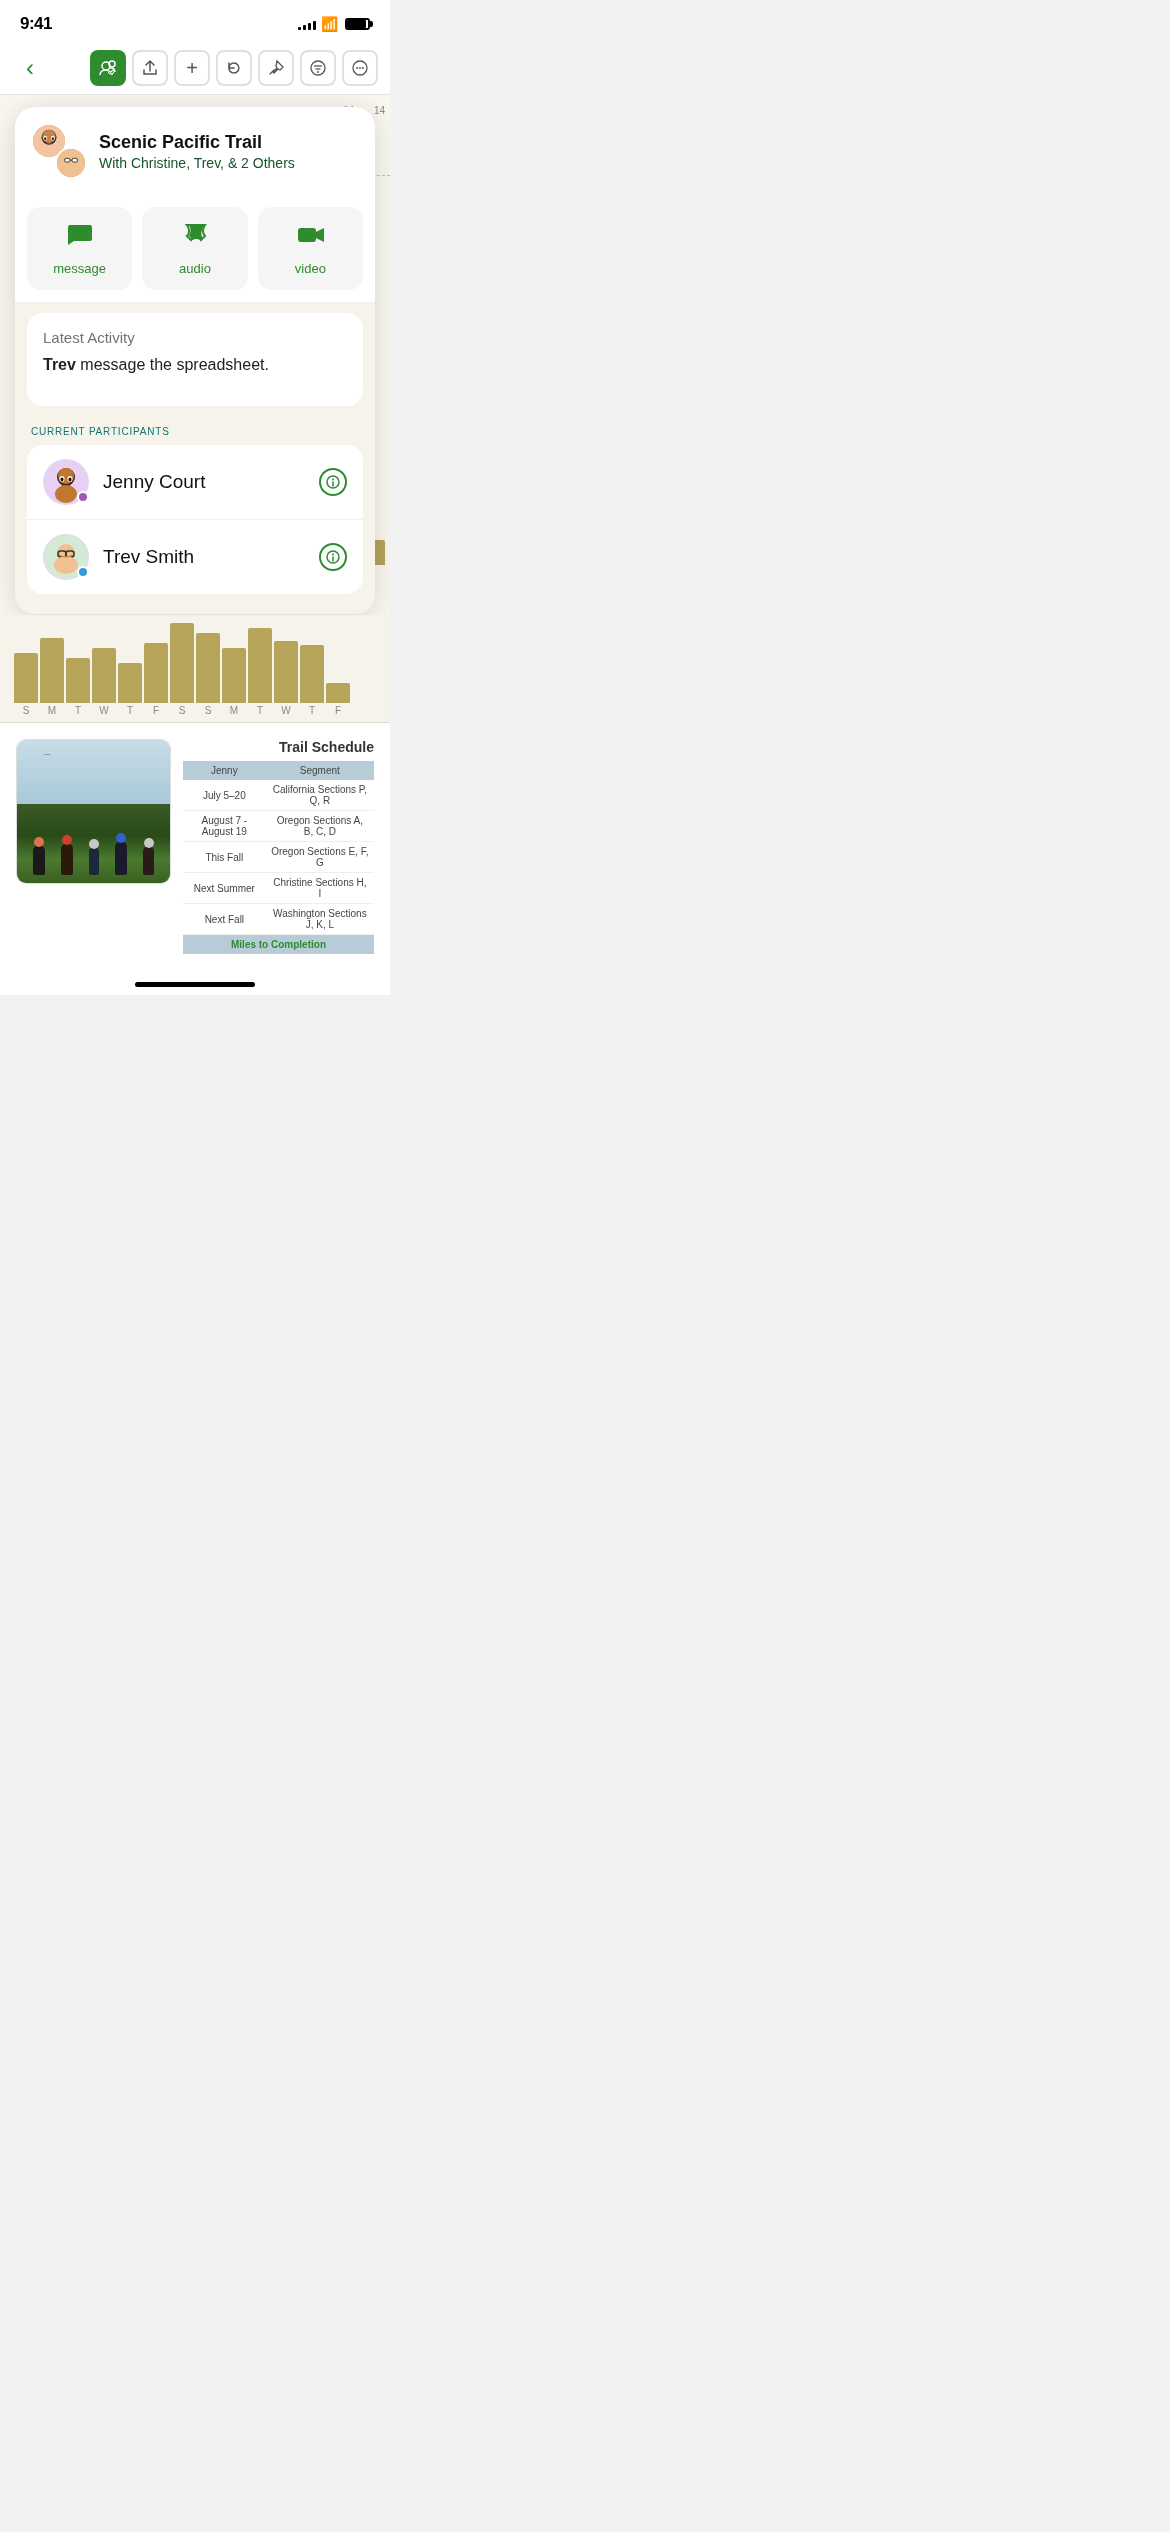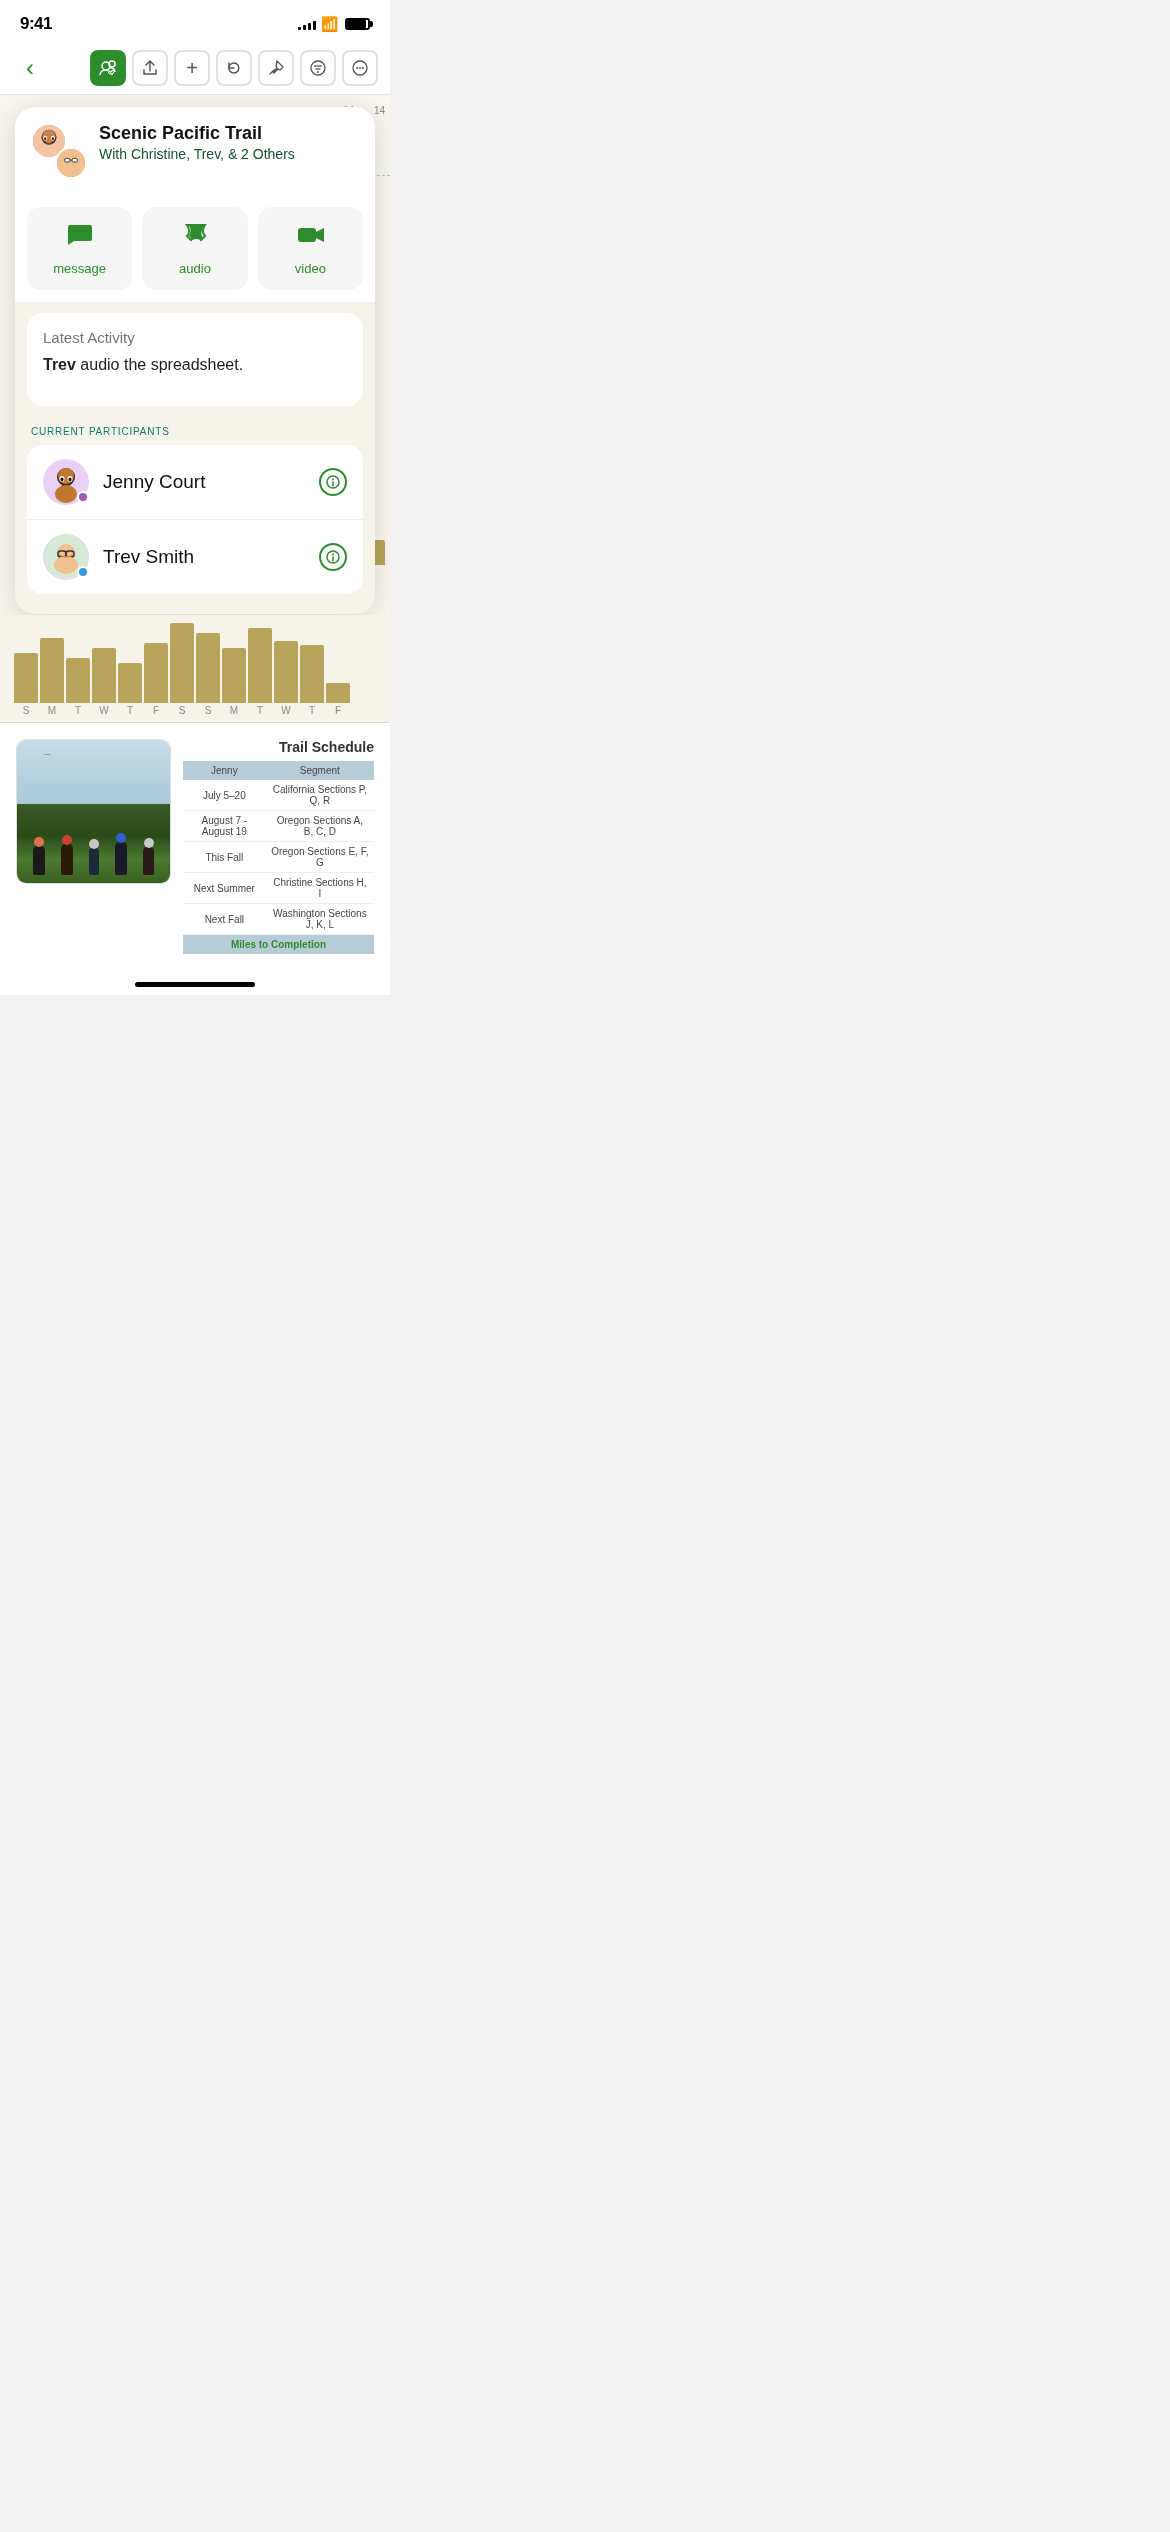--- a/index.html
+++ b/index.html
@@ -130,21 +130,21 @@
       padding: 0 0 16px 0;
       box-shadow: 0 4px 30px rgba(0,0,0,0.15);
       overflow: hidden;
     }
 
     
     .popup-header {
       background: white;
       padding: 16px 4px 16px 16px;
       display: flex;
-      align-items: flex-start;
+      align-items: center;
       gap: 12px;
       border-radius: 20px 20px 0 0;
       margin-bottom: 0;
     }
     .avatar-group {
       position: relative;
       width: 56px;
       height: 56px;
     }
     .avatar-group .av1 {
@@ -503,21 +503,21 @@
             <path d="M20 11l8-4v14l-8-4z" fill="#2e8b2e"></path>
           </svg>
         </span>
         <span class="action-btn-label">video</span>
       </button>
     </div>
 
     <div class="section-card">
       <div class="section-title">Latest Activity</div>
       <div class="activity-text">
-        <strong>Trev</strong><span> audio the spreadsheet.</span>
+        <strong>Trev</strong><span> message the spreadsheet.</span>
       </div>
     </div>
 
     <div class="participants-label">CURRENT PARTICIPANTS</div>
     <div class="participants-card">
 
       <div class="participant-row">
         <div class="participant-avatar">
           <div class="av-inner">
             <svg width="44" height="44" viewBox="0 0 44 44">

